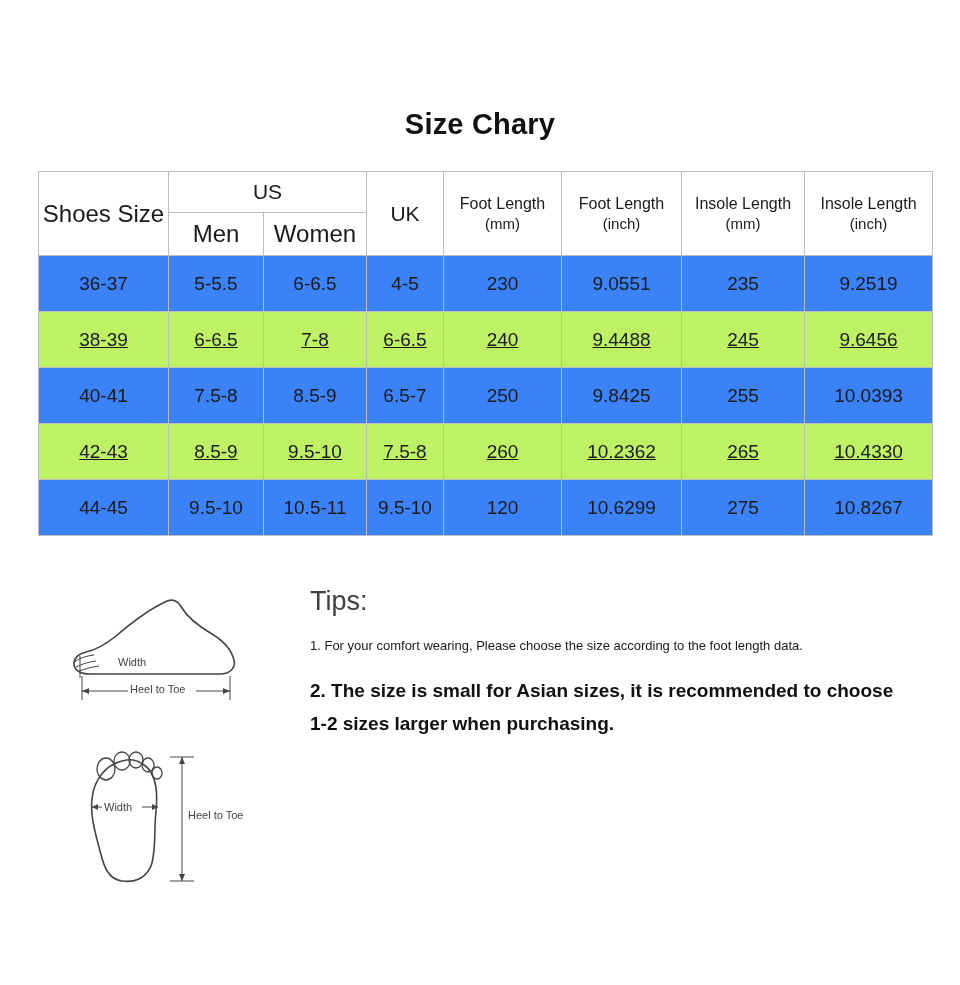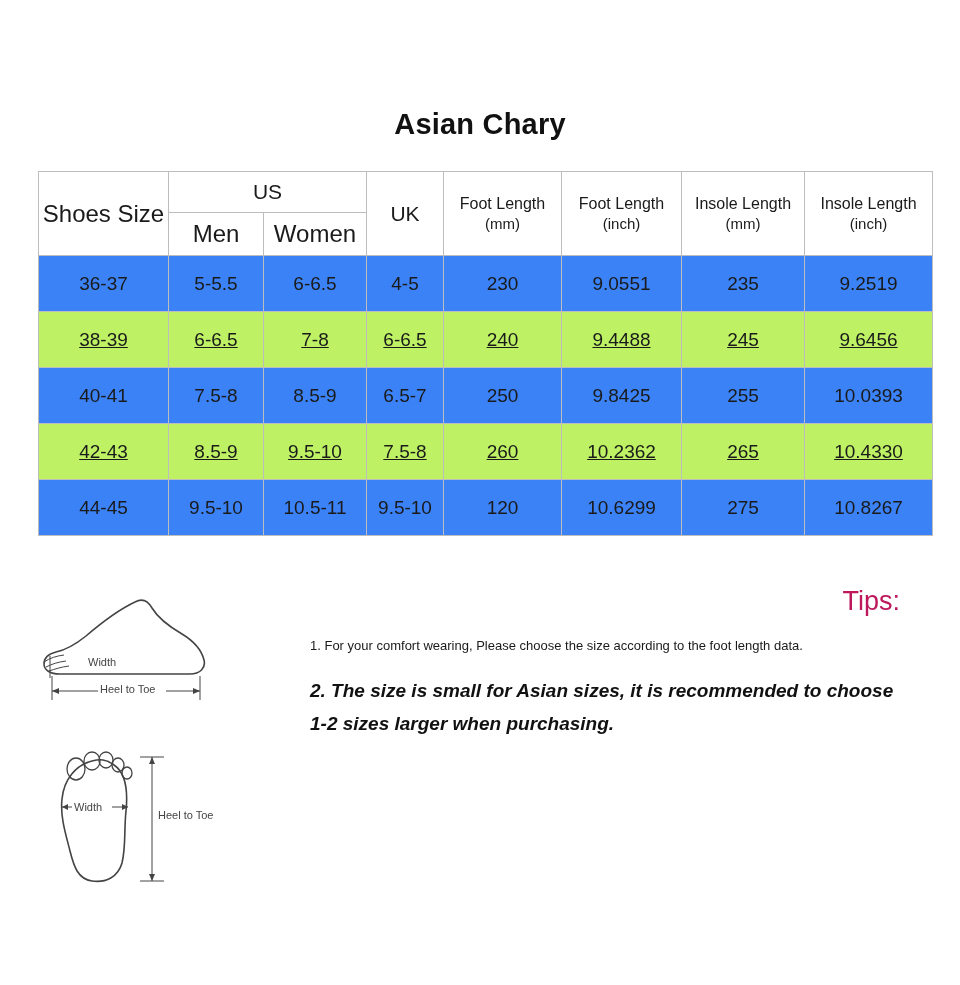--- a/index.html
+++ b/index.html
@@ -95,61 +95,59 @@
   col.c7 { width: 128px; }
 
   
   .bottom {
     margin-top: 50px;
     display: flex;
     align-items: flex-start;
   }
   .figures {
     width: 300px;
-    padding-left: 40px;
+    padding-left: 70px;
     box-sizing: border-box;
   }
   .fig-side { margin-top: 10px; }
   .fig-top { margin-top: 30px; }
 
   .tips {
     flex: 1;
     padding-right: 60px;
     padding-left: 10px;
   }
   .tips-head {
     font-size: 27px;
-    color: #be185d;
+    color: #404040;
     margin: 0 0 18px 0;
     font-weight: normal;
-    text-align: right;
   }
   .tip1 {
     font-size: 13px;
     line-height: 1.75;
     margin: 0 0 16px 0;
     color: #1a1a1a;
   }
   .tip2 {
     font-size: 19px;
     line-height: 1.75;
     margin: 0;
     color: #111;
     font-weight: bold;
-    font-style: italic;
   }
 
   .sr-text { font-size: 11px; fill: #444; font-family: "Liberation Sans", sans-serif; }
 </style>
 </head>
 <body>
 
 <div class="page">
 
-  <div class="title">Asian Chary</div>
+  <div class="title">Size Chary</div>
 
   <div class="table-wrap">
     <table class="size-table">
       <colgroup>
         <col class="c0">
           <col class="c1">
           <col class="c2">
           <col class="c3">
         <col class="c4">
           <col class="c5">

